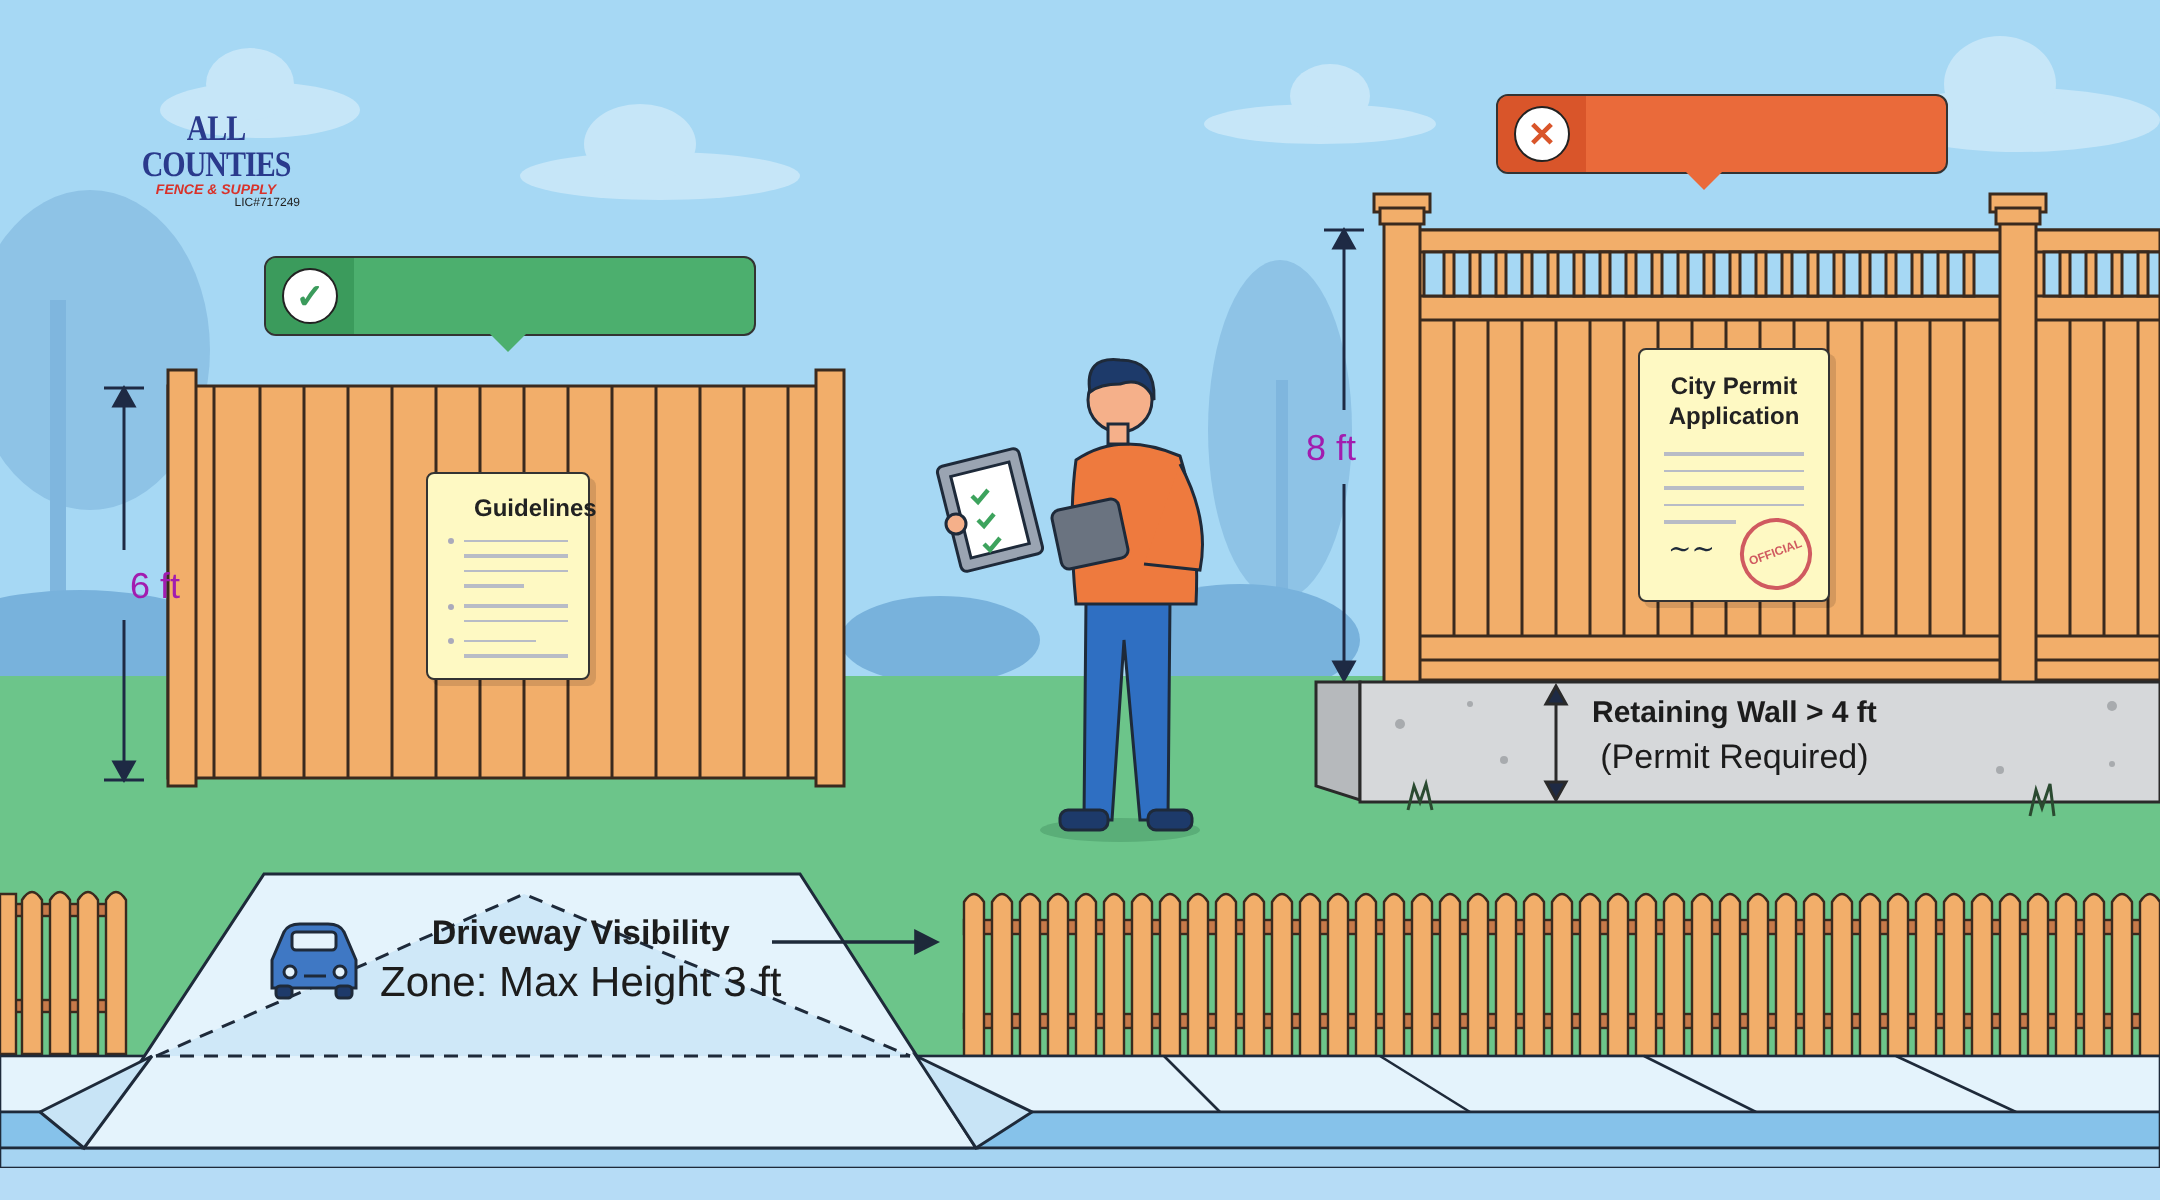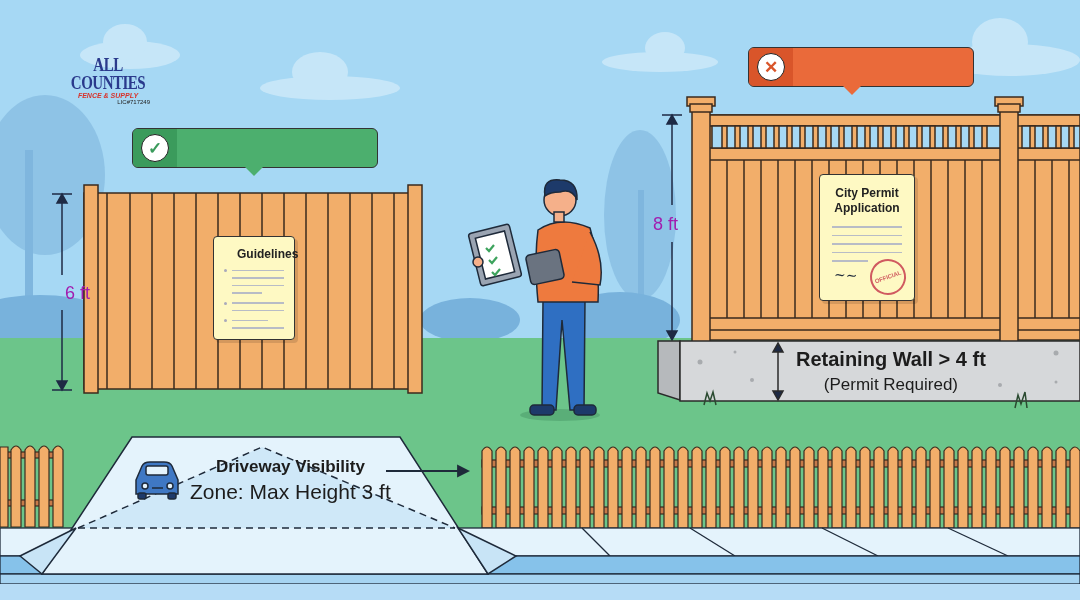--- a/index.html
+++ b/index.html
@@ -19,21 +19,21 @@
   .badge-green .circle{color:#3b9b5c;}
   .badge-green .tail{left:112px;border-top:9px solid #4caf6e;}
   .badge-red{background:#ea6a3a;left:748px;top:47px;width:224px;color:#fff5ec;}
   .badge-red .ic{background:#d9552a;}
   .badge-red .circle{color:#d9552a;}
   .badge-red .tail{left:94px;border-top:9px solid #ea6a3a;}
   .dim{position:absolute;font-size:18px;color:#a21caf;background:transparent;}
   .doc{position:absolute;background:#fef9c3;border:1.5px solid #333;border-radius:4px;box-shadow:3px 3px 0 rgba(0,0,0,0.12);}
   .doc .title{font-weight:bold;color:#222;text-align:center;}
   .wall-label{position:absolute;left:796px;top:348px;text-align:center;color:#1c1c1c;}
-  .wall-label .w1{font-weight:bold;font-size:20px;}
+  .wall-label .w1{font-weight:bold;font-size:15px;}
   .wall-label .w2{font-size:17px;margin-top:4px;}
   .drive-label{position:absolute;left:190px;top:457px;color:#1c1c1c;text-align:center;}
   .drive-label .d1{font-weight:bold;font-size:17px;}
   .drive-label .d2{font-size:21px;margin-top:3px;}
 </style>
 </head>
 <body>
 
 <svg class="scene" viewBox="0 0 1080 600" xmlns="http://www.w3.org/2000/svg">
 

